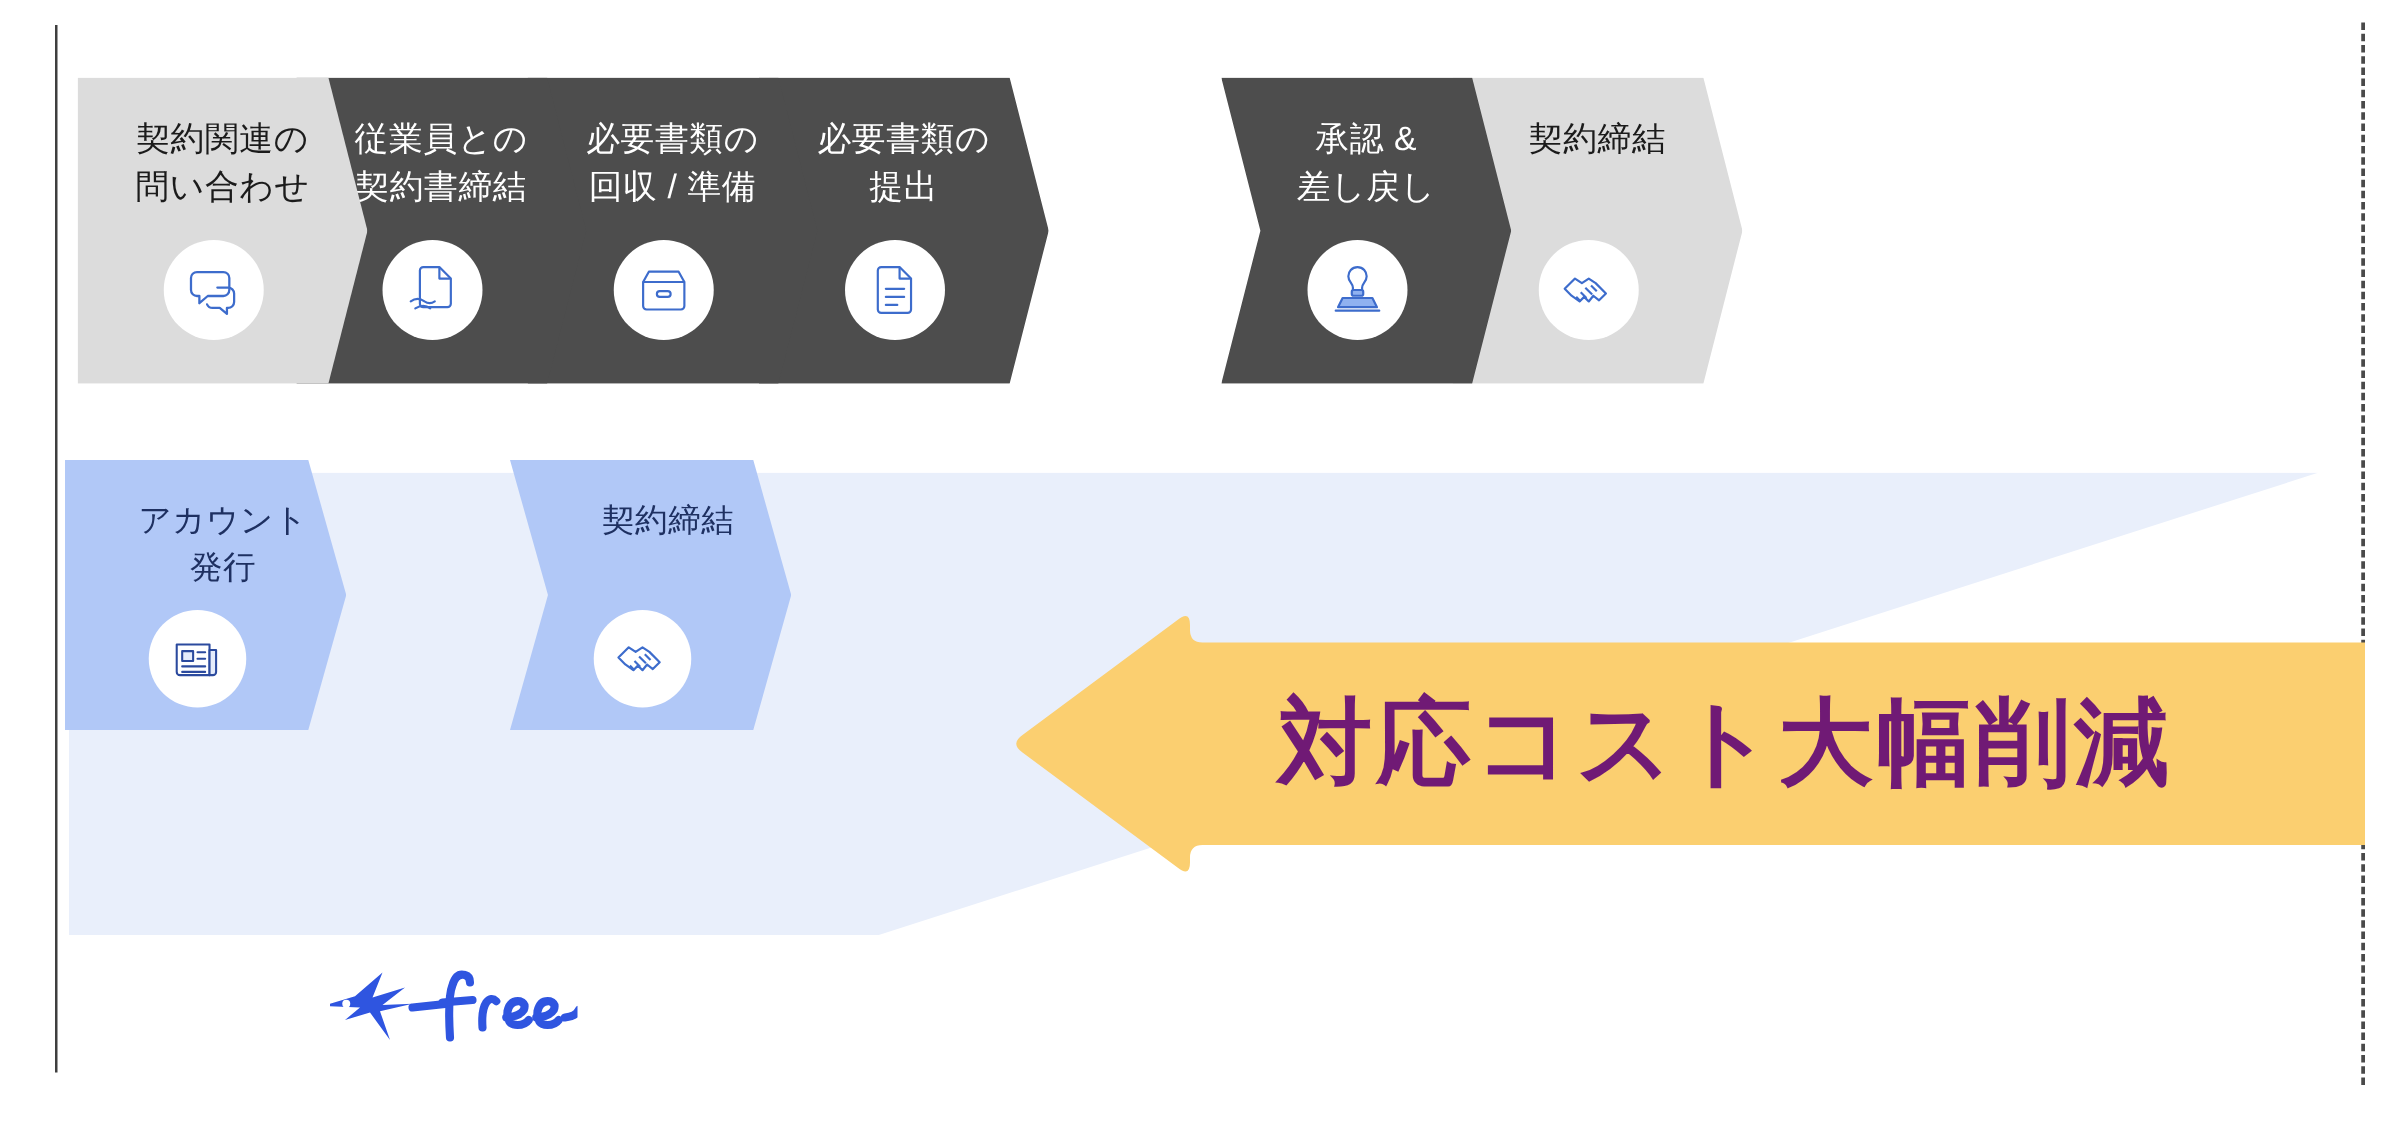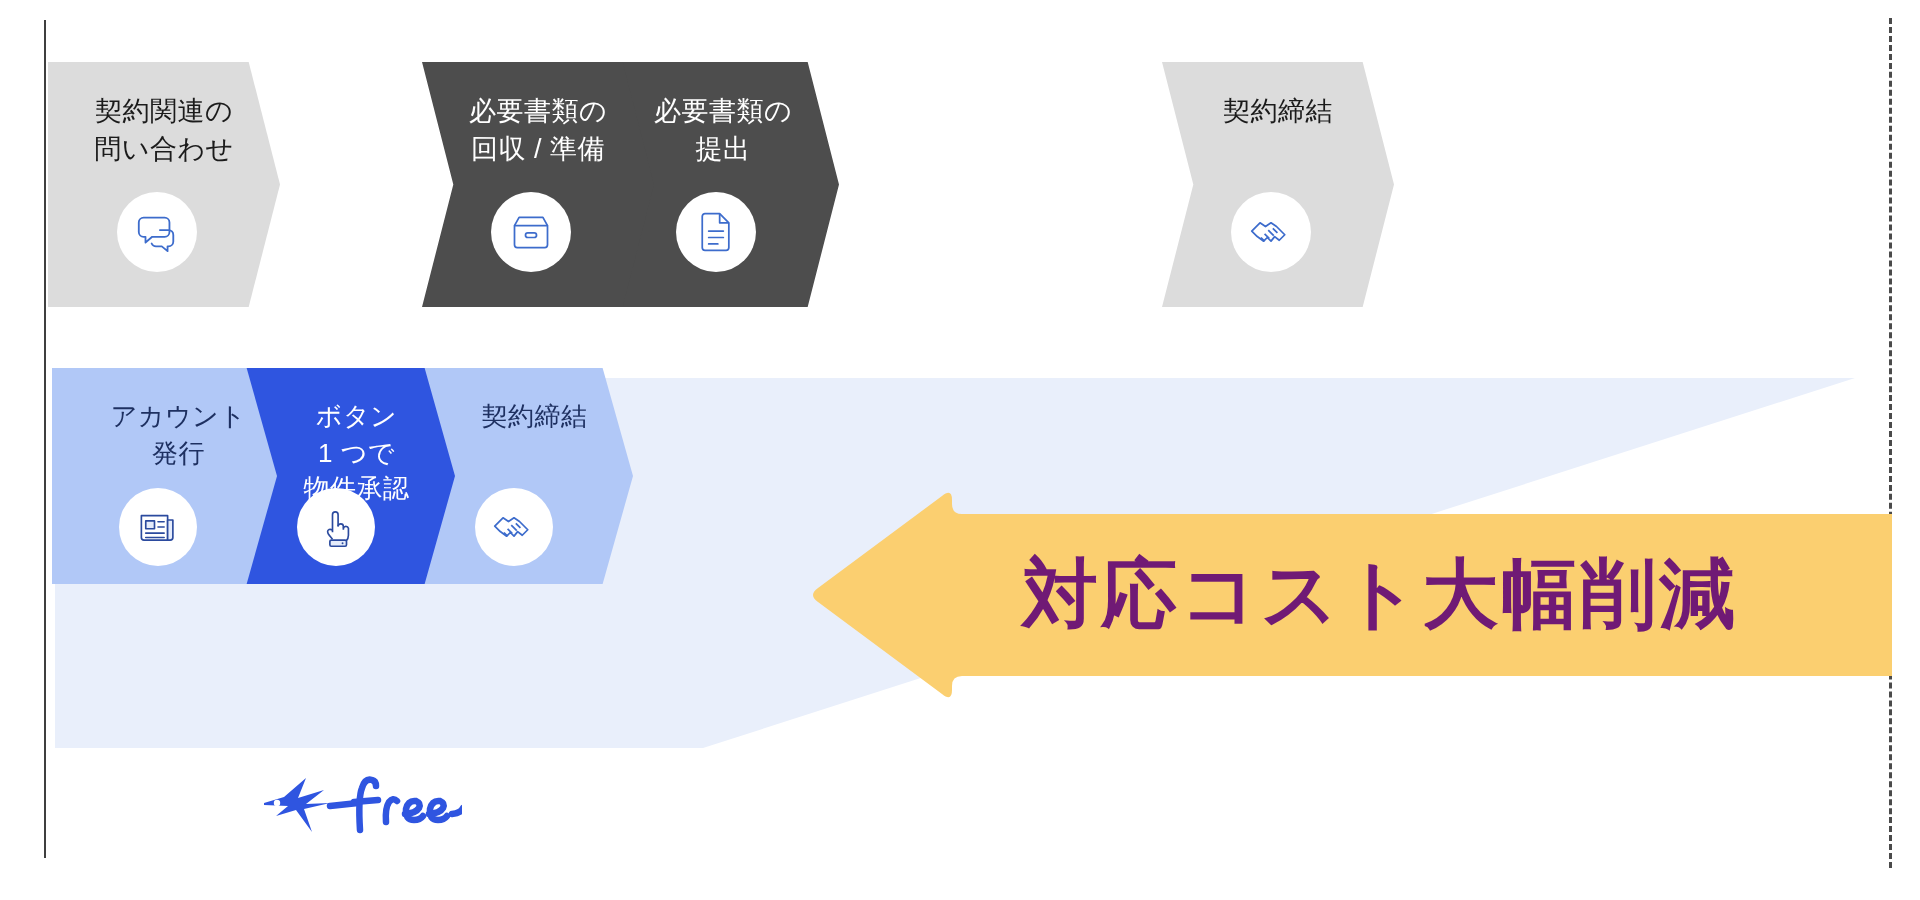--- a/index.html
+++ b/index.html
@@ -117,35 +117,52 @@
 <body>
 
 <div id="stage">
 
   <div class="left-rule"></div>
   <div class="right-rule"></div>
 
   <div class="band"></div>
 
   <div class="row row-top" id="rowTop">
-      <div class="chev first" style="left: 48px; width: 232px; z-index: 20;">
+      <div class="chev first" style="left: 62px; width: 232px; z-index: 20;">
         <div class="body" style="background: rgb(220, 220, 220);"></div>
         <div class="inner">
           <div class="label">契約関連の
 問い合わせ</div>
         </div>
         <div class="icon-circle" style="left: 47%;">
           <span style="display: flex;">
             <svg viewBox="0 0 48 48" width="46" height="46" fill="none" stroke="#3d6ccc" stroke-width="1.9" stroke-linecap="round" stroke-linejoin="round">
       <path d="M10 9h22a5 5 0 0 1 5 5v10a5 5 0 0 1-5 5H19l-7 6v-6h-2a5 5 0 0 1-5-5V14a5 5 0 0 1 5-5z"></path>
       <path d="M27 22h9a5 5 0 0 1 5 5v7a5 5 0 0 1-5 5h-1v5l-6-5h-6a5 5 0 0 1-4.6-3"></path>
     </svg>
           </span>
         </div>
       </div>
+      <div class="chev dark" style="left: 237px; width: 232px; z-index: 19;">
+        <div class="body" style="background: rgb(77, 77, 77);"></div>
+        <div class="inner">
+          <div class="label">従業員との
+契約書締結</div>
+        </div>
+        <div class="icon-circle" style="left: 47%;">
+          <span style="display: flex;">
+            <svg viewBox="0 0 48 48" width="44" height="44" fill="none" stroke="#3d6ccc" stroke-width="1.9" stroke-linejoin="round">
+      <path d="M16 4h14l10 10v22a3 3 0 0 1-3 3H16a3 3 0 0 1-3-3V7a3 3 0 0 1 3-3z"></path>
+      <path d="M30 4v10h10"></path>
+      <path d="M5 34c4-3 8-3 12 0 3 2 6 2 9 0" stroke-linecap="round"></path>
+      <path d="M9 40c5-3 9-3 13 0" stroke-linecap="round"></path>
+    </svg>
+          </span>
+        </div>
+      </div>
       <div class="chev dark" style="left: 422px; width: 232px; z-index: 18;">
         <div class="body" style="background: rgb(77, 77, 77);"></div>
         <div class="inner">
           <div class="label">必要書類の
 回収 / 準備</div>
         </div>
         <div class="icon-circle" style="left: 47%;">
           <span style="display: flex;">
             <svg viewBox="0 0 48 48" width="44" height="44" fill="none" stroke="#3d6ccc" stroke-width="1.9" stroke-linejoin="round">
       <path d="M6 17h36v21a3 3 0 0 1-3 3H9a3 3 0 0 1-3-3z"></path>
@@ -160,20 +177,37 @@
         <div class="inner">
           <div class="label">必要書類の
 提出</div>
         </div>
         <div class="icon-circle" style="left: 47%;">
           <span style="display: flex;">
             <svg viewBox="0 0 48 48" width="44" height="44" fill="none" stroke="#3d6ccc" stroke-width="1.9" stroke-linejoin="round">
       <path d="M12 4h16l10 10v27a3 3 0 0 1-3 3H12a3 3 0 0 1-3-3V7a3 3 0 0 1 3-3z"></path>
       <path d="M28 4v10h10"></path>
       <path d="M16 23h16M16 30h16M16 37h10" stroke-linecap="round"></path>
+    </svg>
+          </span>
+        </div>
+      </div>
+      <div class="chev dark" style="left: 977px; width: 232px; z-index: 15;">
+        <div class="body" style="background: rgb(77, 77, 77);"></div>
+        <div class="inner">
+          <div class="label">承認 &amp;
+差し戻し</div>
+        </div>
+        <div class="icon-circle" style="left: 47%;">
+          <span style="display: flex;">
+            <svg viewBox="0 0 48 48" width="44" height="44" fill="none" stroke="#3d6ccc" stroke-width="1.9" stroke-linejoin="round">
+      <path d="M24 4c5 0 8 4 8 8 0 5-4 6-4 10v2h-8v-2c0-4-4-5-4-10 0-4 3-8 8-8z"></path>
+      <rect x="19" y="24" width="10" height="5" rx="1.5" fill="#8fb1f0"></rect>
+      <path d="M11 31h26l4 8H7z" fill="#8fb1f0"></path>
+      <path d="M5 42h38" stroke-linecap="round"></path>
     </svg>
           </span>
         </div>
       </div>
       <div class="chev" style="left: 1162px; width: 232px; z-index: 14;">
         <div class="body" style="background: rgb(220, 220, 220);"></div>
         <div class="inner">
           <div class="label">契約締結</div>
         </div>
         <div class="icon-circle" style="left: 47%;">
@@ -194,40 +228,20 @@
           <div class="label">アカウント
 発行</div>
         </div>
         <div class="icon-circle" style="left: 47%;">
           <span style="display: flex;">
             <svg viewBox="0 0 48 48" width="42" height="42" fill="none" stroke="#2b4a9e" stroke-width="1.9" stroke-linejoin="round">
       <path d="M5 11h30v28H8a3 3 0 0 1-3-3z"></path>
       <path d="M35 16h6v20a3 3 0 0 1-3 3h-3z" fill="#e5ecfb"></path>
       <rect x="10" y="17" width="10" height="9" fill="#e5ecfb"></rect>
       <path d="M24 18h7M24 24h7M10 31h21M10 36h21" stroke-linecap="round"></path>
-    </svg>
-          </span>
-        </div>
-      </div>
-      <div class="chev brand" style="left: 230px; width: 225px; z-index: 19;">
-        <div class="body" style="background: rgb(47, 85, 224);"></div>
-        <div class="inner">
-          <div class="label">ボタン
-1 つで</div>
-          <div class="label small" style="margin-top: -2px;">物件承認</div>
-        </div>
-        <div class="icon-circle" style="left: 47%;">
-          <span style="display: flex;">
-            <svg viewBox="0 0 48 48" width="42" height="42" fill="none" stroke="#2b4a9e" stroke-width="1.9" stroke-linejoin="round">
-      <path d="M20 30V10a3.2 3.2 0 0 1 6.4 0v13"></path>
-      <path d="M26.4 23.5a3 3 0 0 1 6 0V27"></path>
-      <path d="M32.4 25.5a3 3 0 0 1 5.8 0v8c0 3-1 5-2.6 6.6"></path>
-      <path d="M20 27.5c-3-1.6-5.6-.6-5.6 2 0 1.6 1 3 2.4 4.6l3.2 4"></path>
-      <rect x="17" y="39" width="19" height="7" rx="1.6" fill="#e5ecfb"></rect>
-      <circle cx="31.5" cy="42.6" r="1.1" fill="#2b4a9e" stroke="none"></circle>
     </svg>
           </span>
         </div>
       </div>
       <div class="chev" style="left: 408px; width: 225px; z-index: 18;">
         <div class="body" style="background: rgb(177, 200, 247);"></div>
         <div class="inner">
           <div class="label">契約締結</div>
         </div>
         <div class="icon-circle" style="left: 47%;">

